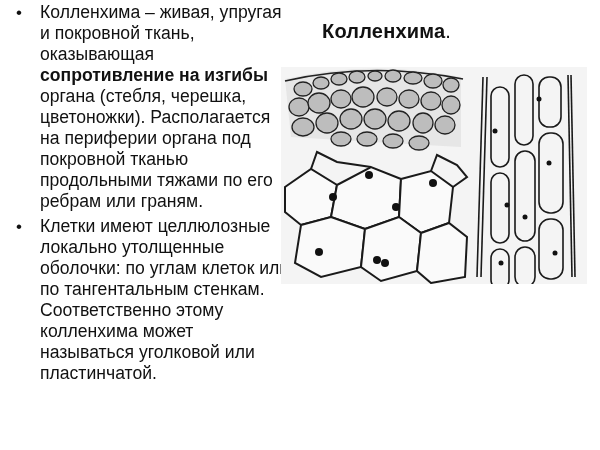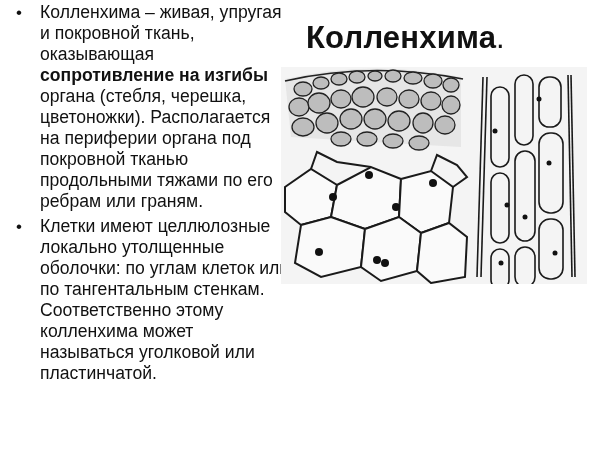--- a/index.html
+++ b/index.html
@@ -14,22 +14,22 @@
       position: absolute; left: 12px; top: 2px; width: 280px;
       margin: 0; padding: 0; list-style: none;
       font-size: 17.6px; line-height: 21px;
     }
     .bullets li { position: relative; padding-left: 28px; margin-bottom: 4px; }
     .bullets li .dot {
       position: absolute; left: 4px; top: 0; font-size: 17px;
     }
     .bullets b { font-weight: bold; text-align: right; }
     .title {
-      position: absolute; left: 306px; top: 20px;
-      font-size: 31px; font-weight: bold; letter-spacing: 0.2px;
+      position: absolute; left: 322px; top: 20px;
+      font-size: 20px; font-weight: bold; letter-spacing: 0.2px;
       white-space: nowrap;
     }
     .title .period { font-weight: normal; }
     .figure {
       position: absolute; left: 281px; top: 67px; width: 306px; height: 217px;
       background: #f2f2f2; overflow: hidden;
     }
     .figure svg { display: block; }
   </style>
 </head>

